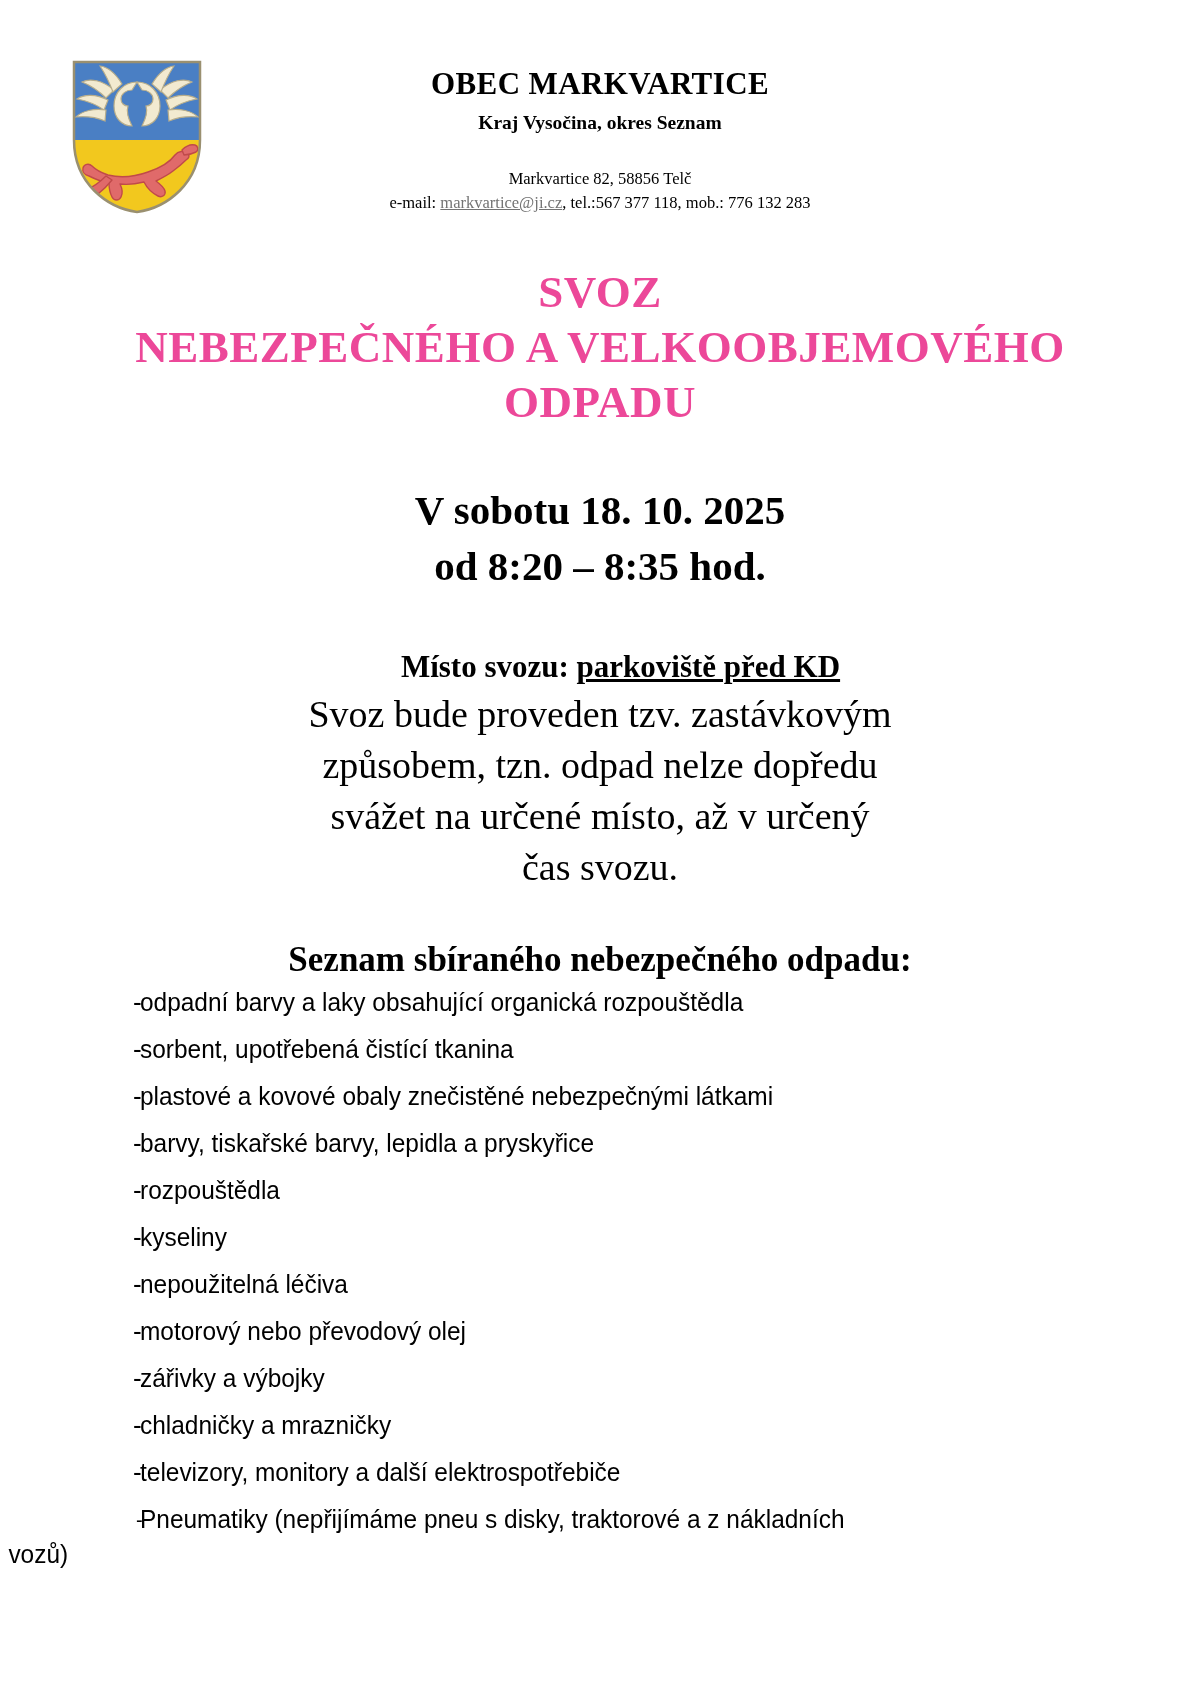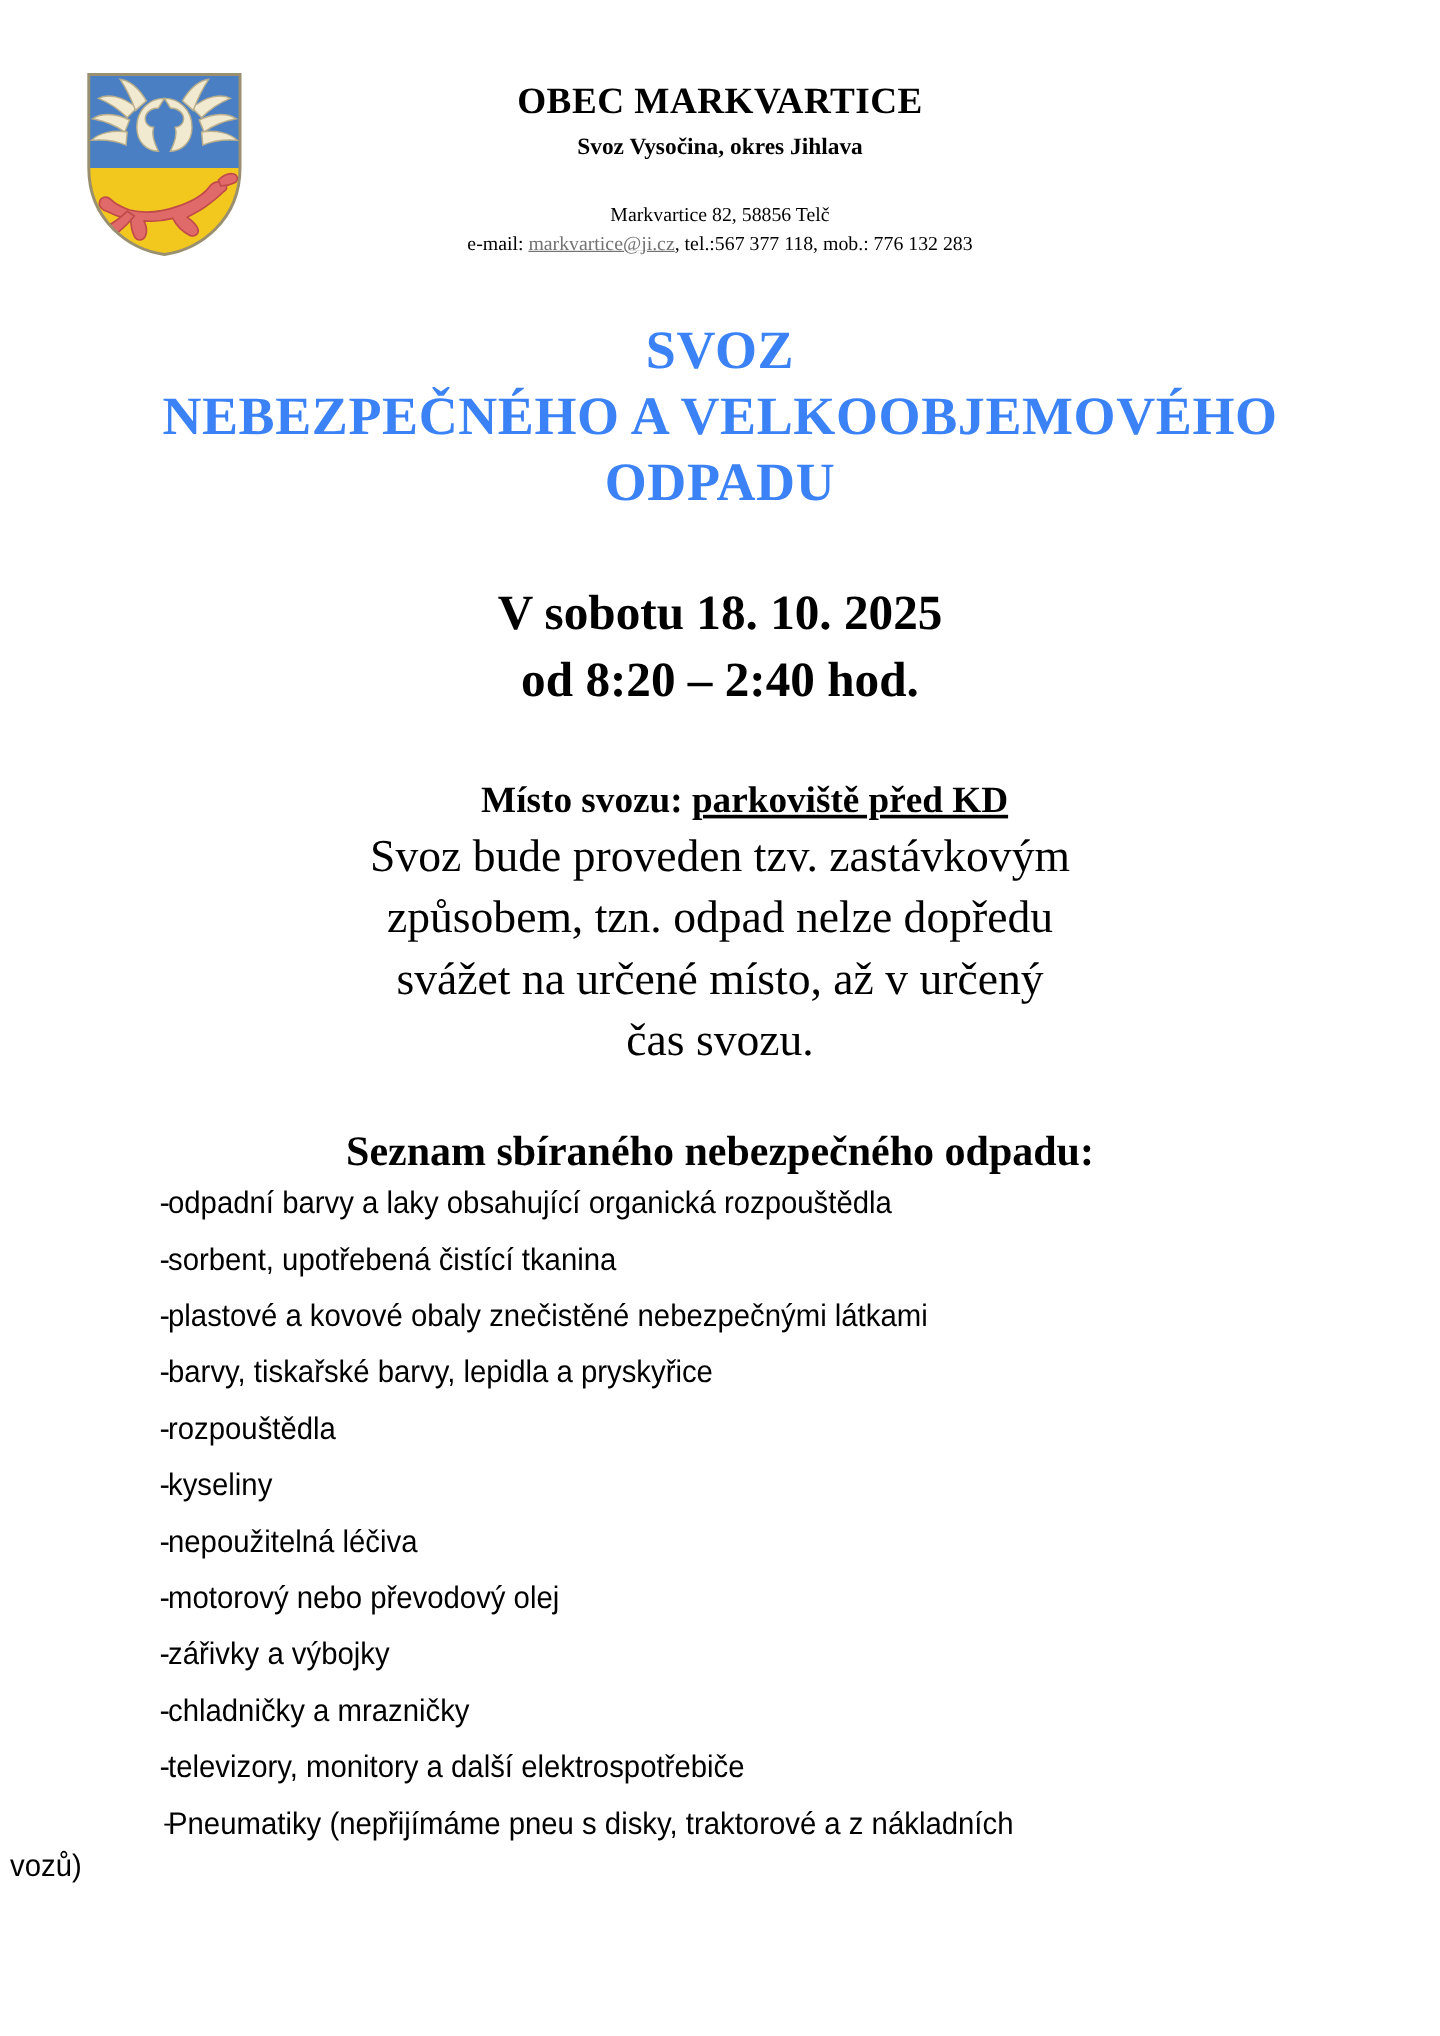--- a/index.html
+++ b/index.html
@@ -76,21 +76,21 @@
   }
   .email-link {
     color: #737373;
     text-decoration: underline;
   }
 
   
   .red-title {
     margin: 40px 0 0 0;
     text-align: center;
-    color: #3b82f6;
+    color: #ec4899;
     font-family: "Liberation Serif", "DejaVu Serif", serif;
     font-weight: bold;
     font-size: 45px;
     line-height: 1.22;
     letter-spacing: 0.5px;
   }
   .red-title .line { display: block; white-space: nowrap; }
 
   
   .datetime {
@@ -224,36 +224,36 @@
                      C41 134 46 129 50 124 Z"></path>
             <path d="M120 94 C124 90 129 88 133 89 C136 90 137 94 134 96 C130 98 126 99 122 99 Z"></path>
           </g>
         </g>
         <path d="M12 6 L138 6 L138 84 C138 128 104 152 75 156 C46 152 12 128 12 84 Z" fill="none" stroke="#9a9070" stroke-width="2.5"></path>
       </svg>
     </div>
 
     <div class="header-text">
       <div class="org-name">OBEC MARKVARTICE</div>
-      <div class="org-region">Svoz Vysočina, okres Jihlava</div>
+      <div class="org-region">Kraj Vysočina, okres Seznam</div>
       <div class="org-address">Markvartice 82, 58856 Telč</div>
       <div class="org-contact"><span>e-mail: </span><a class="email-link" href="#">markvartice@ji.cz</a><span>, tel.:567 377 118, mob.: 776 132 283</span></div>
     </div>
 
   </div>
 
   <div class="red-title">
     <span class="line">SVOZ</span>
     <span class="line">NEBEZPEČNÉHO A VELKOOBJEMOVÉHO</span>
     <span class="line">ODPADU</span>
   </div>
 
   <div class="datetime">
     <span class="line">V sobotu  18. 10. 2025</span>
-    <span class="line">od 8:20 – 2:40 hod.</span>
+    <span class="line">od 8:20 – 8:35 hod.</span>
   </div>
 
   <div class="place-block">
     <div class="place-line"><span>Místo svozu:</span>
       <span class="place-value">parkoviště před KD</span></div>
     <div class="place-note">
       <span class="line">Svoz bude proveden tzv. zastávkovým</span>
       <span class="line">způsobem, tzn. odpad nelze dopředu</span>
       <span class="line">svážet na určené místo, až v určený</span>
       <span class="line">čas svozu.</span>

